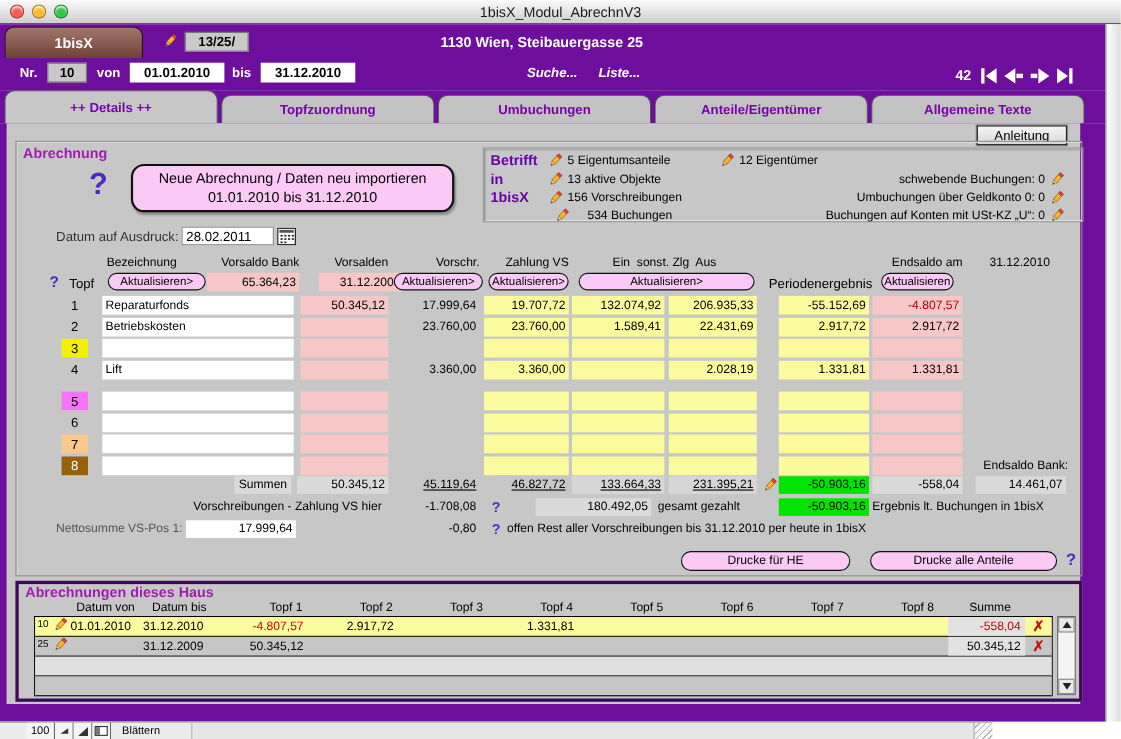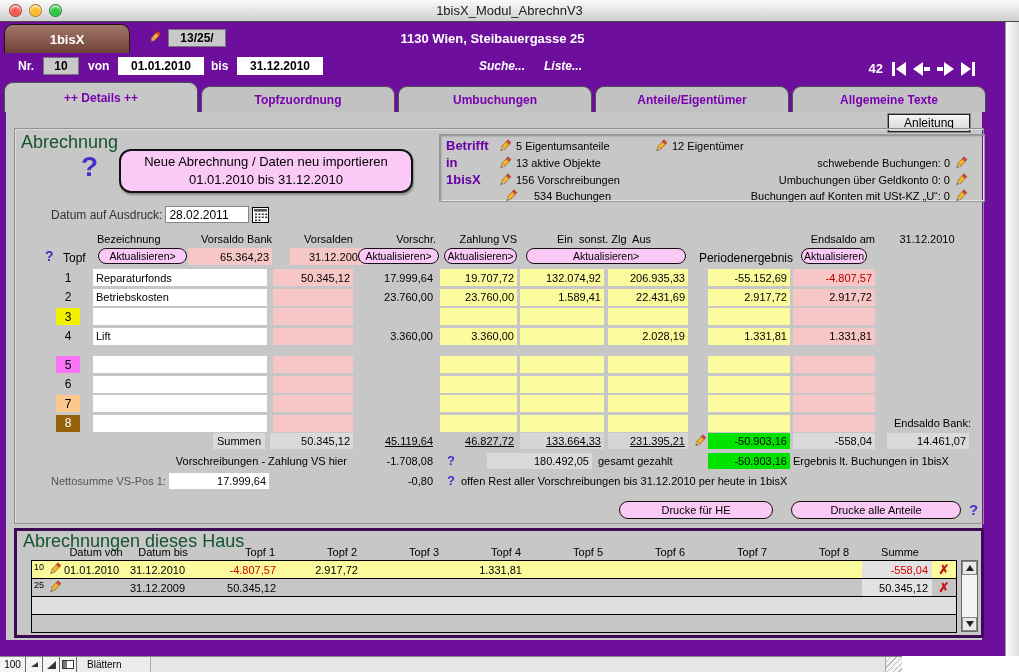--- a/index.html
+++ b/index.html
@@ -50,21 +50,21 @@
   .tab.active { height:30px; background:#c7c7c7; }
 
   
   .content { position:absolute; top:112px; left:0; width:1005px; height:528px; background:#6d0e9c; }
   .gray { position:absolute; left:6px; top:0; width:976px; height:528px; background:#c7c7c7; }
   .btn-gray { position:absolute; background:linear-gradient(#f6f6f6,#d6d6d6); border:1px solid #222;
     box-shadow:0 0 0 1px #888; font-size:12px; display:flex; align-items:center; justify-content:center; cursor:pointer; color:#000; }
 
   .main-panel { position:absolute; left:8px; top:16px; width:970px; height:396px;
     border:1px solid #8f8f8f; box-shadow:inset 1px 1px 0 #ddd; font-size:11px; color:#000; }
-  .sec-title { color:#14532d; font-weight:normal; font-size:18px; }
+  .sec-title { color:#a21caf; font-weight:bold; font-size:13px; }
   .help { color:#4b2cc8; font-weight:bold; cursor:pointer; }
 
   .pbtn { background:#fac9f6; border:1px solid #111; border-radius:9px; font-size:11px; color:#000;
     display:flex; align-items:center; justify-content:center; cursor:pointer; }
   .neu-btn { position:absolute; left:104px; top:20px; width:294px; height:44px; border-radius:12px;
     border-width:2px; flex-direction:column; font-size:13px; line-height:1.35; box-shadow:1px 2px 2px rgba(0,0,0,.3); }
 
   .datum-row { position:absolute; left:36px; top:77px; display:flex; align-items:center; }
   .datum-label { color:#333; font-size:12px; }
   .datum-input { width:84px; height:17px; background:#fff; border:1px solid #888; margin-left:3px;
@@ -138,21 +138,21 @@
     display:flex; align-items:center; justify-content:center; cursor:pointer; }
   .sc-up { top:0; } .sc-dn { bottom:0; }
   .tri-up { width:0; height:0; border-left:4px solid transparent; border-right:4px solid transparent; border-bottom:6px solid #222; }
   .tri-dn { width:0; height:0; border-left:4px solid transparent; border-right:4px solid transparent; border-top:6px solid #222; }
 
   
   .winscroll { position:absolute; right:0; top:22px; width:14px; height:634px;
     background:linear-gradient(90deg,#fdfdfd,#dedede); border-left:1px solid #999; }
   .pbot { position:absolute; left:0; top:640px; width:1005px; height:16px; background:#6d0e9c; }
   .statusbar { position:absolute; left:0; bottom:0; width:902px; height:16px; background:#ececec;
-    border-top:1px solid #888; display:flex; align-items:stretch; font-size:10px; color:#000; }
+    border-top:1px solid #888; display:flex; align-items:stretch; font-size:10px; color:#000;padding-left:24px; }
   .sb-box { border-right:1px solid #666; display:flex; align-items:center; justify-content:center; background:#f4f4f4; cursor:pointer; }
   .sb-zoom { width:26px; font-size:10px; }
   .sb-icon { width:17px; }
   .mt-sm { width:0; height:0; border-left:7px solid transparent; border-bottom:5px solid #333; }
   .mt-lg { width:0; height:0; border-left:9px solid transparent; border-bottom:8px solid #333; }
   .layout-ic { width:12px; height:9px; border:1px solid #333; background:linear-gradient(90deg,#777 0 4px,#fff 4px); }
   .sb-mode { width:74px; justify-content:flex-start; padding-left:10px; font-size:10px; background:#ececec; border-right:1px solid #aaa; }
   .sb-track { flex:1; background:#e6e6e6; }
   .grip { width:17px; background:repeating-linear-gradient(135deg,#f5f5f5 0 3px,#b5b5b5 3px 4px); border-left:1px solid #aaa; cursor:nwse-resize; }
 </style>

